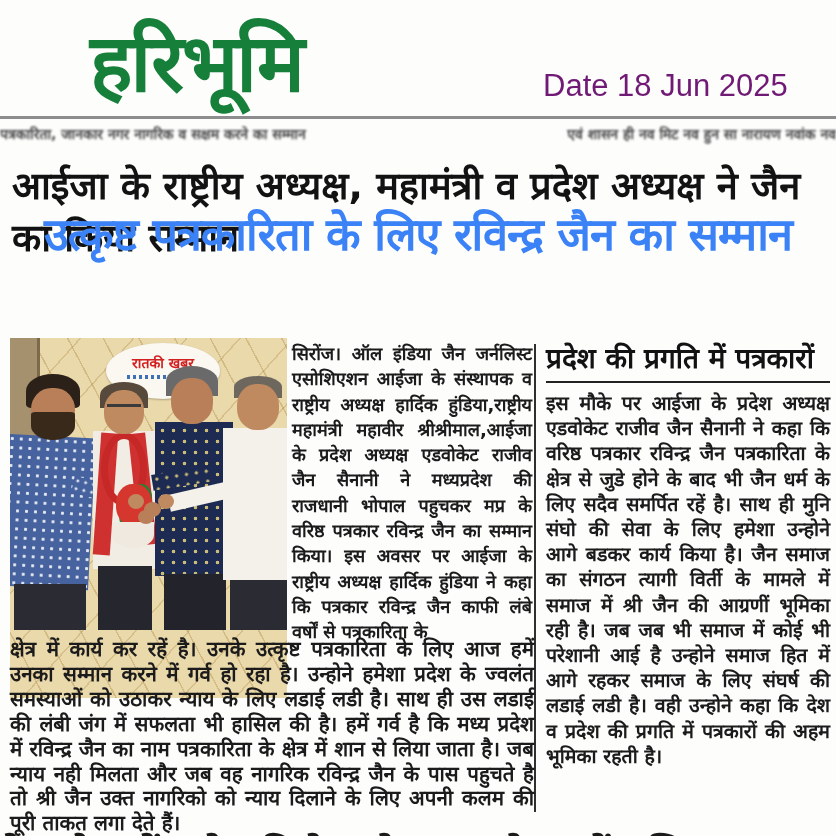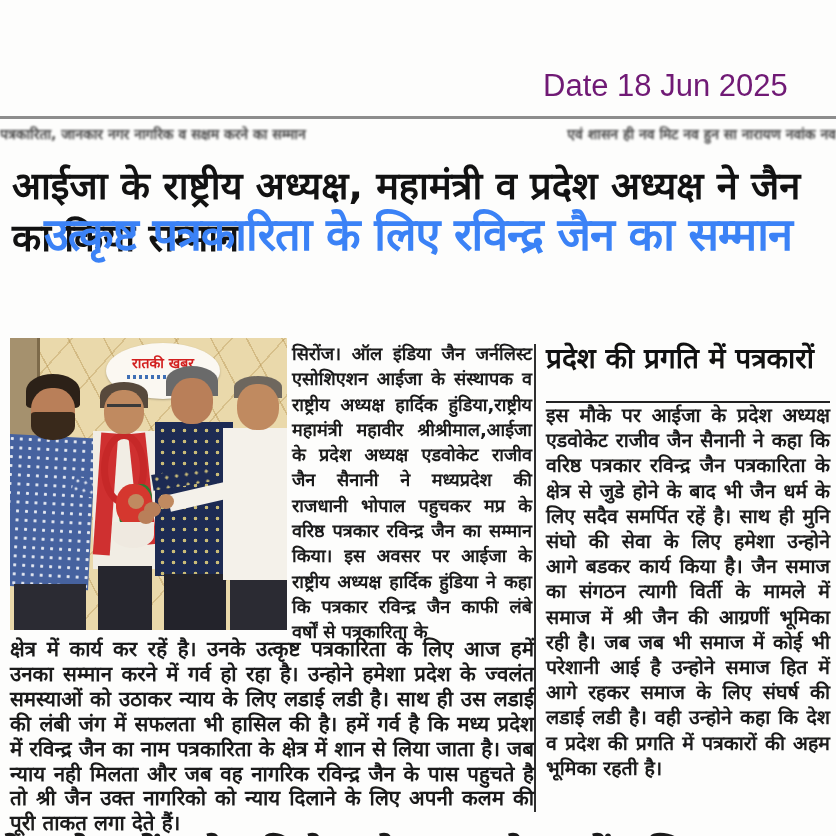--- a/index.html
+++ b/index.html
@@ -23,21 +23,21 @@
 
   
   .kicker { position:absolute; left:12px; top:158px; width:816px; 
             font-size:38px; font-weight:800; color:#121212;
             font-family:"DejaVu Sans", sans-serif; }
   .headline { position:absolute; left:6px; top:205px; width:824px; text-align:center;
               font-size:45px; line-height:59px; font-weight:800; color:#3b82f6;
               font-family:"DejaVu Sans", sans-serif; letter-spacing:-1px; }
 
   
-  .photo { position:absolute; left:10px; top:338px; width:277px; height:292px; overflow:hidden;
+  .photo { position:absolute; left:10px; top:338px; width:277px; height:360px; overflow:hidden;
            background:
              repeating-linear-gradient(62deg, transparent 0 30px, rgba(164,124,52,.32) 30px 31.5px),
              repeating-linear-gradient(-48deg, transparent 0 38px, rgba(164,124,52,.28) 38px 39.5px),
              #ead9ab; padding-left: 19px; }
   .photo div { position:absolute; }
   .ph-door { left:0; top:0; width:30px; height:150px; background:#a5916e; border-right:3px solid #7d6a4a; }
   .ph-sign { left:96px; top:5px; width:114px; height:56px; background:#fbf8f2; border-radius:50%;
              box-shadow:0 1px 2px rgba(0,0,0,.25); text-align:center; padding-top:10px; }
   .ph-sign .sign-text { font-size:14px; font-weight:800; color:#d21f1f; font-family:"DejaVu Sans", sans-serif; }
   .ph-sign .sign-sub { display:block; margin:3px auto 0; width:72px; height:4px;
@@ -82,35 +82,36 @@
   .hand-b { left:134px; top:164px; width:17px; height:15px; border-radius:50%; background:#b97f59; }
   .hand-c { left:148px; top:156px; width:16px; height:15px; border-radius:50%; background:#c08a60; }
   .hand-d { left:128px; top:172px; width:16px; height:14px; border-radius:50%; background:#b97f59; }
 
   
   .body-txt { font-family:"DejaVu Sans", sans-serif; font-weight:600; color:#1b1b1b; text-align:justify; }
   .col-intro { position:absolute; left:292px; top:341px; width:240px; font-size:18px; line-height:25.3px; }
   .v-rule { position:absolute; left:534px; top:344px; width:2px; height:468px; background:#2f2f2f; }
   .sidebar { position:absolute; left:546px; top:340px; width:284px; }
   .sb-heading { font-family:"DejaVu Sans", sans-serif; font-size:28px; line-height:37px; font-weight:800;
-                color:#121212; border-bottom:2.5px solid #222; padding-bottom:24px; }
-  .sb-body { margin-top:0; font-size:19.5px; line-height:25.2px; }
+                color:#121212; border-bottom:2.5px solid #222; padding-bottom:4px; }
+  .sb-body { margin-top:8px; font-size:19.5px; line-height:25.2px; }
   .bottom-par { position:absolute; left:10px; top:637px; width:524px; font-size:20.5px; line-height:24.9px; }
 
   
   .cutoff { position:absolute; left:0; top:818px; width:836px; height:18px; overflow:hidden; }
   .cutoff span { display:block; transform:translateY(8px); font-size:42px; font-weight:800;
                  word-spacing:22px; color:#1a1a1a; filter:blur(.4px);
                  font-family:"DejaVu Sans", sans-serif; white-space:nowrap; }
 </style>
 </head>
 <body>
 
 <div class="page">
 
+  <div class="masthead">हरिभूमि</div>
   <div class="logo-slash"></div>
   <div class="date-label">Date 18 Jun 2025</div>
   <div class="header-rule"></div>
 
   <div class="top-strip">
     <span>पत्रकारिता, जानकार नगर नागरिक व सक्षम करने का सम्मान</span>
     <span>एवं शासन ही नव मिट नव हुन सा नारायण नवांक नव</span>
   </div>
 
   <div class="kicker">आईजा के राष्ट्रीय अध्यक्ष, महामंत्री व प्रदेश अध्यक्ष ने जैन का किया सम्मान</div>

